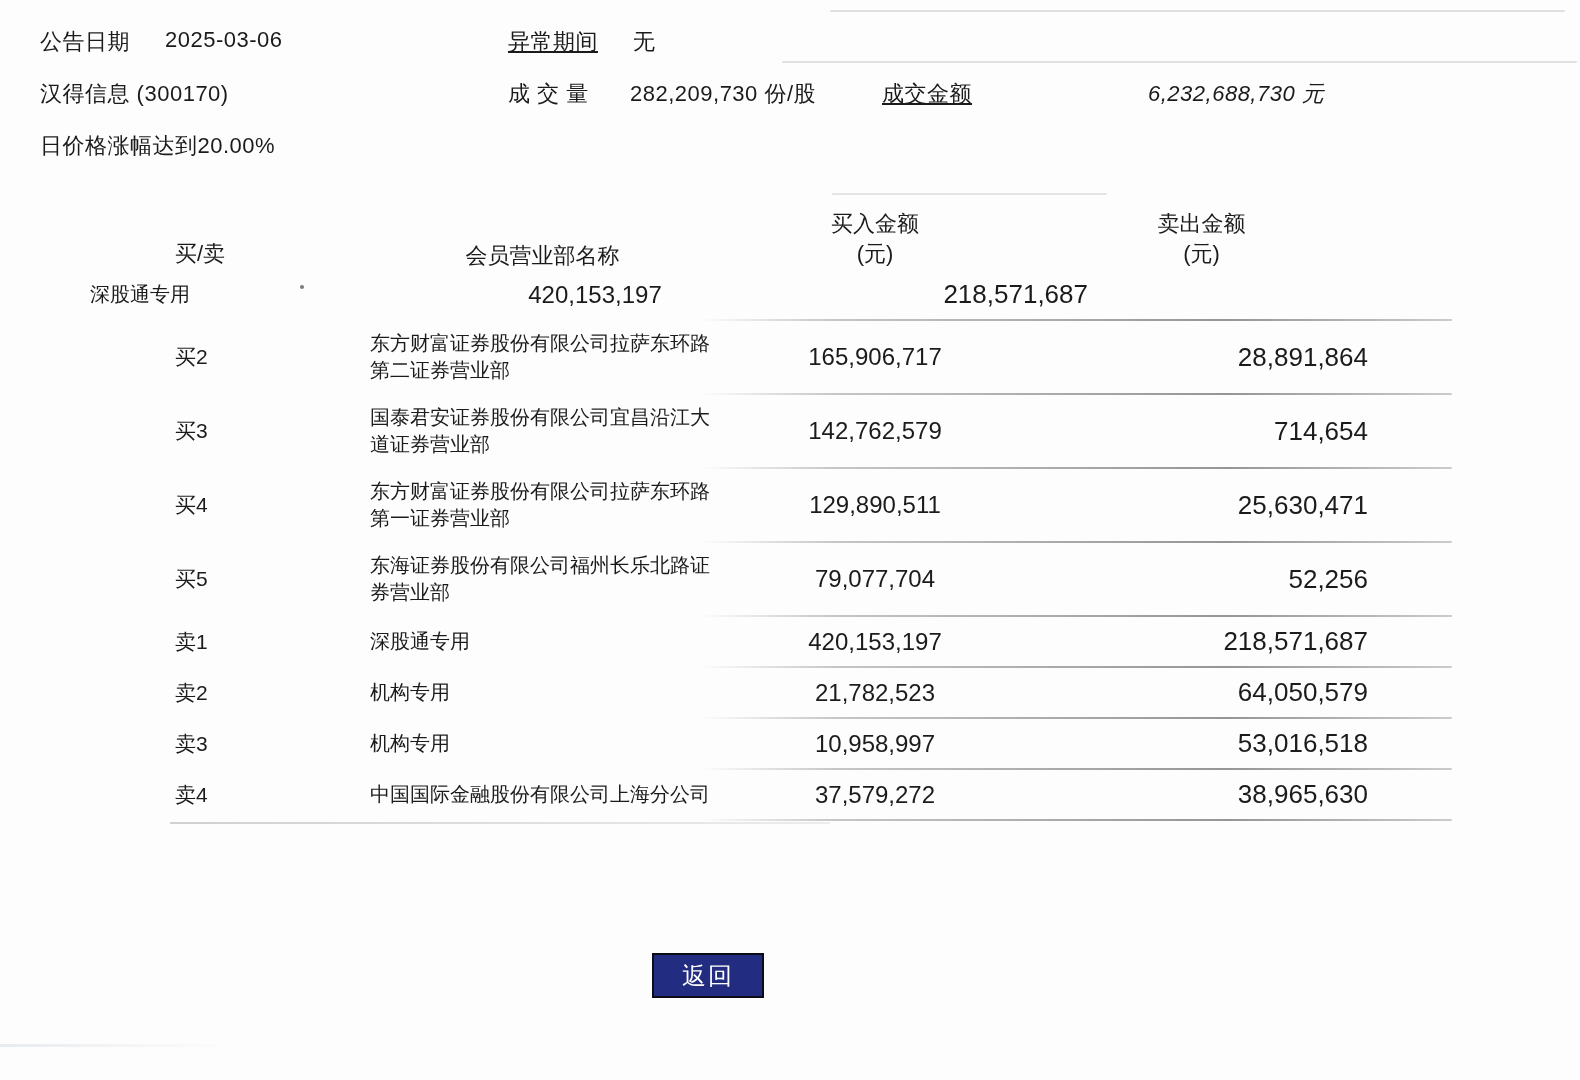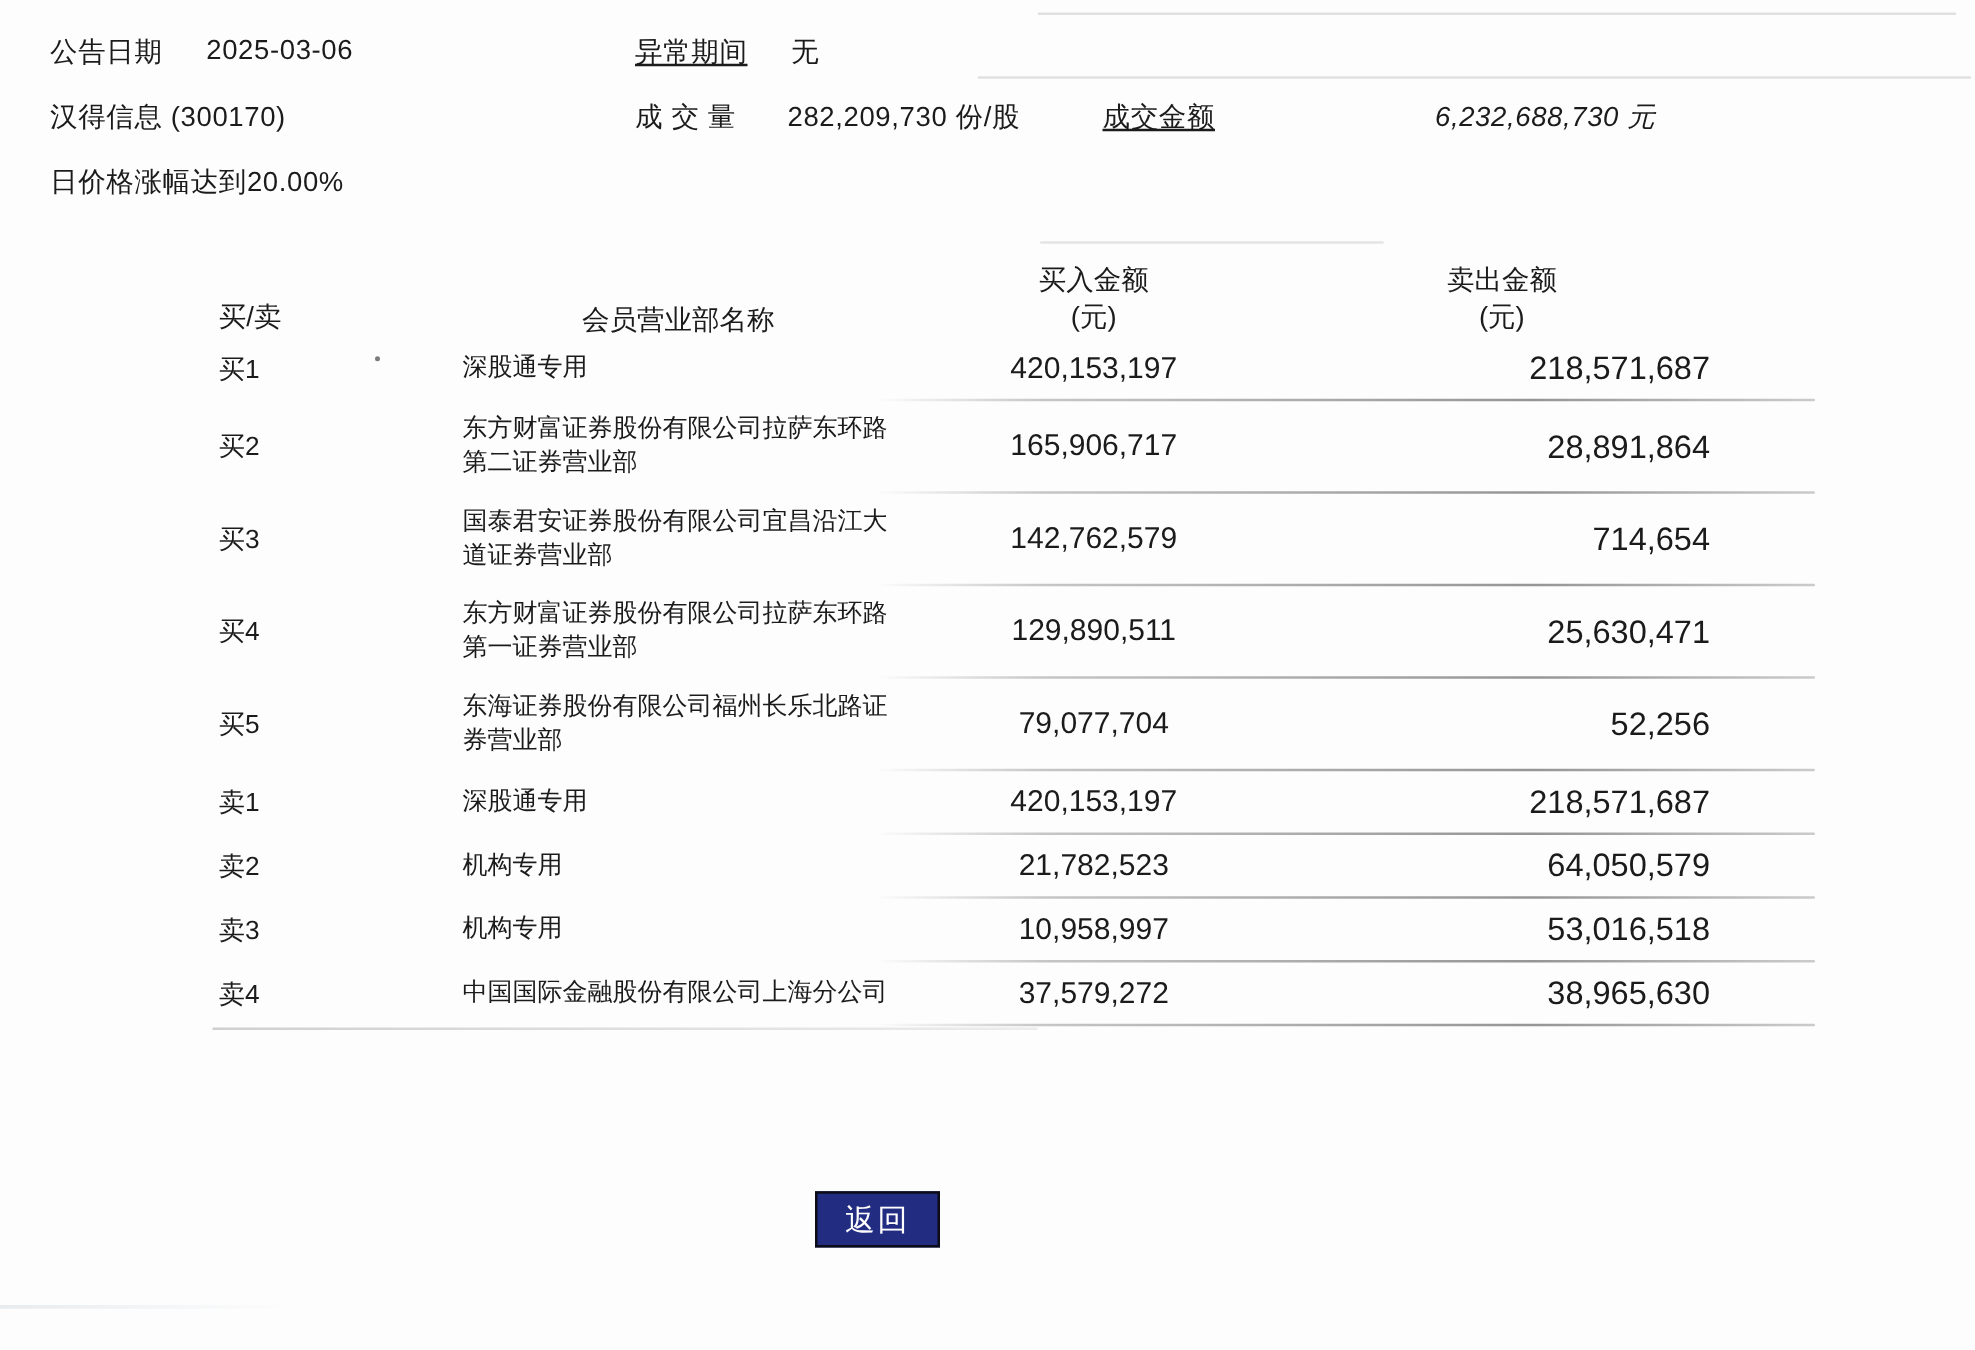--- a/index.html
+++ b/index.html
@@ -29,21 +29,21 @@
     background:linear-gradient(to right, rgba(150,150,150,0), rgba(130,130,130,.45) 18%, rgba(80,80,80,.6) 70%, rgba(110,110,110,.35));
     border-radius:2px;pointer-events:none;
   }
   .t-row:last-child::before{
     content:"";position:absolute;left:80px;width:660px;bottom:-4px;height:2px;
     background:linear-gradient(to right, rgba(140,140,140,.4), rgba(140,140,140,.15));
     pointer-events:none;
   }
   
   .back-btn{
-    position:absolute;left:652px;top:953px;width:100px;height:45px;
+    position:absolute;left:652px;top:953px;width:112px;height:45px;
     display:flex;align-items:center;justify-content:center;
     font-size:24px;letter-spacing:2px;cursor:pointer;box-sizing:border-box;
     border-style:solid;border-width:2px;
   }
   
   .artifact{position:absolute;pointer-events:none;}
   .a1{left:830px;top:10px;width:735px;height:2px;background:#c9c9c9;opacity:.55;border-radius:2px;}
   .a2{left:782px;top:61px;width:795px;height:2px;background:#c6c6c6;opacity:.5;border-radius:2px;}
   .a3{left:832px;top:193px;width:275px;height:2px;background:#cccccc;opacity:.5;border-radius:2px;}
   .a4{left:300px;top:285px;width:4px;height:4px;background:#5a5a5a;border-radius:50%;opacity:.8;}
@@ -73,21 +73,20 @@
       <div>买入金额</div>
       <div>(元)</div>
     </div>
     <div class="cell c-sell">
       <div>卖出金额</div>
       <div>(元)</div>
     </div>
   </div>
   <div>
   <div class="t-row">
-    <div class="cell c-side">买1</div>
     <div class="cell c-branch">深股通专用</div>
     <div class="cell c-buy">420,153,197</div>
     <div class="cell c-sell">218,571,687</div>
   </div>
 
   <div class="t-row">
     <div class="cell c-side">买2</div>
     <div class="cell c-branch">东方财富证券股份有限公司拉萨东环路第二证券营业部</div>
     <div class="cell c-buy">165,906,717</div>
     <div class="cell c-sell">28,891,864</div>

